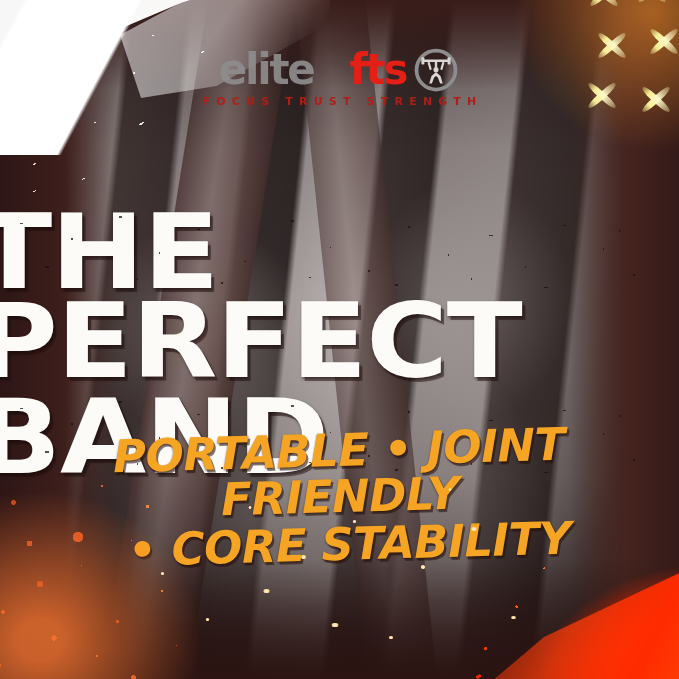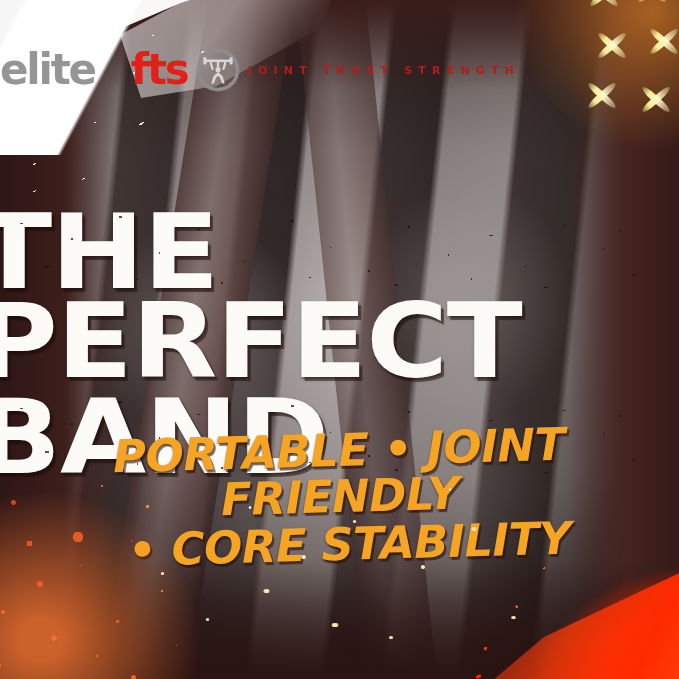--- a/index.html
+++ b/index.html
@@ -221,21 +221,21 @@
   }
   .spark{
     position:absolute;border-radius:50%;
     background:radial-gradient(circle,#fff6dd 0%,#ffd99a 45%,rgba(255,190,110,0) 72%);
     pointer-events:none;
   }
 
   
   .logo{
     position:absolute;left:0;right:0;top:46px;
-    display:flex;flex-direction:row;align-items:center;
+    display:flex;flex-direction:column;align-items:center;
   }
   .logo-row{display:flex;align-items:center;gap:4px;}
   .logo-word{
     font-family:"DejaVu Sans",sans-serif;
     font-weight:700;font-size:42px;line-height:.95;
     letter-spacing:-2.2px;
   }
   .logo-elite{color:#8e8d8d;opacity:.92;}
   .logo-fts{color:#e41f16;margin-left:32px;}
   .logo-mark{
@@ -371,21 +371,21 @@
           <rect x="12.5" y="15" width="4" height="9.5" rx="1.2"></rect>
           <rect x="47.5" y="15" width="4" height="9.5" rx="1.2"></rect>
           <rect x="30.4" y="20" width="3.2" height="9" rx="1"></rect>
           <circle cx="32" cy="31.5" r="3.4"></circle>
           <path d="M32 34.5 L26 40 L23 50 L26.5 50 L29.5 42 L32 40 L34.5 42 L37.5 50 L41 50 L38 40 Z"></path>
           <rect x="22" y="21" width="3" height="11" rx="1.2" transform="rotate(-16 23.5 26.5)"></rect>
           <rect x="39" y="21" width="3" height="11" rx="1.2" transform="rotate(16 40.5 26.5)"></rect>
         </g>
       </svg>
     </div>
-    <div class="logo-tag">JOINT TRUST STRENGTH</div>
+    <div class="logo-tag">FOCUS TRUST STRENGTH</div>
   </div>
 
   <div class="headline">
     <div class="hl-line hl-1">
       <span>THE PERFECT</span>
       <span class="grunge"></span>
     </div>
     <div class="hl-line hl-2">
       <span>BAND</span>
       <span class="grunge"></span>

